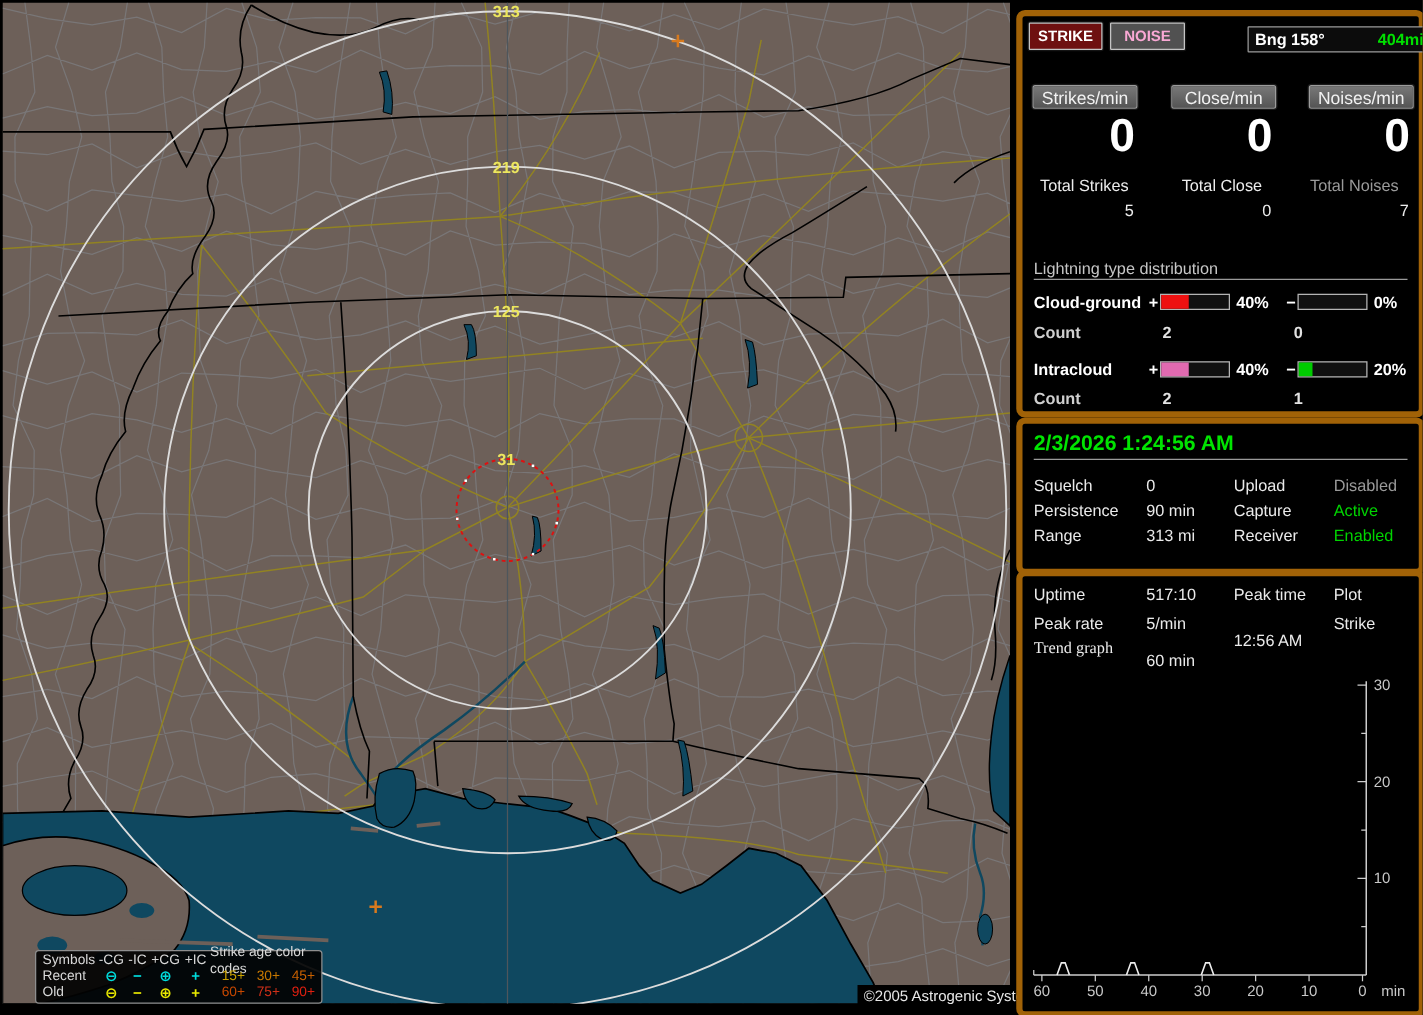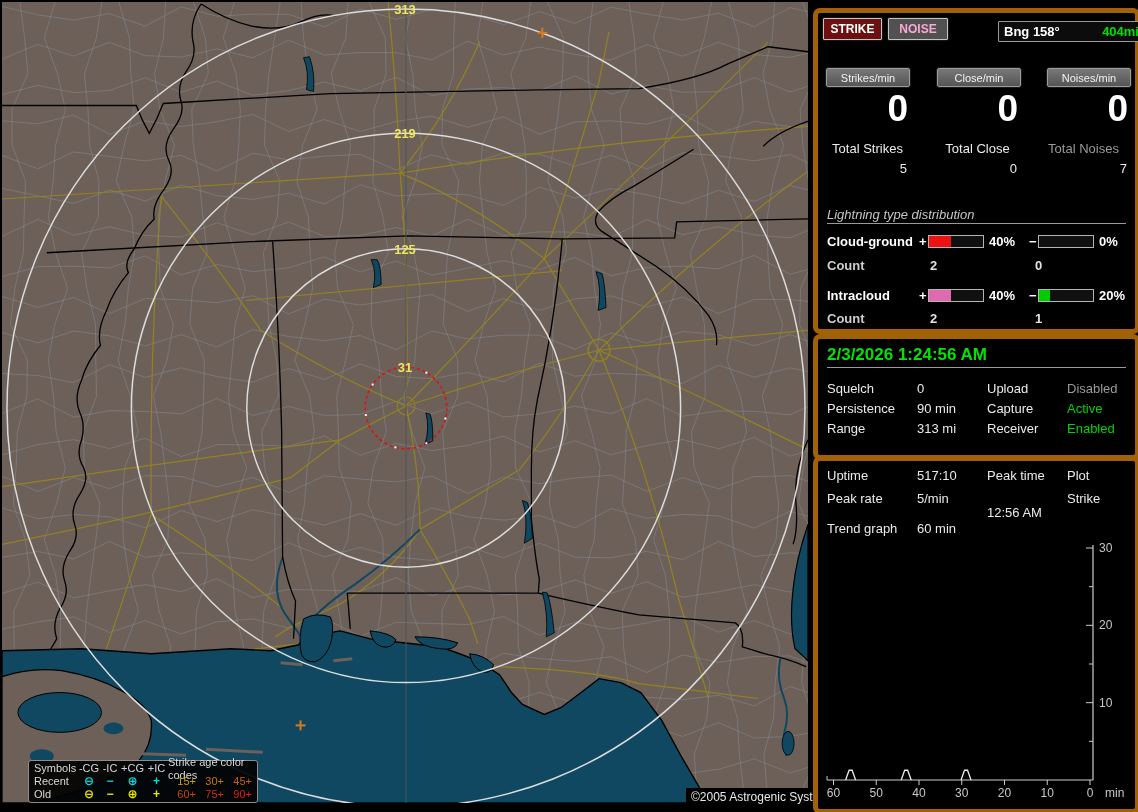--- a/index.html
+++ b/index.html
@@ -32,30 +32,30 @@
           font-weight:bold;font-size:12px;height:20px;border-radius:1px;}
   #strikeBtn{left:5px;top:5px;width:57px;background:#6e1010;border:1px solid #c4c4c4;
              color:#fff;box-shadow:0 0 0 1px #141414;}
   #noiseBtn{left:70px;top:5px;width:58px;background:#515151;border:1px solid #c4c4c4;
             color:#f9a8d4;box-shadow:0 0 0 1px #141414;}
   #bngBox{left:180px;top:8px;width:135px;height:19px;background:#0c0c0c;border:1px solid #9a9a9a;
           display:flex;align-items:center;justify-content:space-between;padding:0 5px;border-radius:1px;}
   #bngBox .b1{font-weight:bold;color:#fff;font-size:13px;}
   #bngBox .b2{font-weight:bold;color:#00e000;font-size:13px;}
   .minbtn{position:absolute;top:55px;width:82px;height:17px;display:flex;align-items:center;
-          justify-content:center;font-size:11px;color:#f2f2f2;
+          justify-content:center;font-size:14px;color:#f2f2f2;
           background:linear-gradient(#787878,#555);border:1px solid #9c9c9c;
           box-shadow:0 0 0 1px #1a1a1a;border-radius:2px;text-align:right;}
   .bigzero{position:absolute;top:76px;width:88px;text-align:right;font-size:37px;
            font-weight:bold;color:#fff;line-height:40px;}
   .totlbl{position:absolute;top:128px;width:99px;text-align:center;font-size:13px;color:#ececec;}
   .totval{position:absolute;top:148px;width:87px;text-align:right;font-size:13px;color:#ececec;}
   .dim{color:#9a9a9a !important;}
   .hr{position:absolute;left:9px;width:299px;height:1px;background:#9a9a9a;}
-  #distTitle{left:9px;top:194px;color:#c6c6c6;font-style:italic;}
+  #distTitle{left:9px;top:194px;color:#c6c6c6;}
   .distname{position:absolute;left:9px;font-weight:bold;color:#fff;}
   .distsign{position:absolute;font-weight:bold;color:#fff;}
   .bar{position:absolute;width:54px;height:11px;border:1px solid #b4b4b4;background:#101010;}
   .bar i{display:block;height:100%;}
   .pct{position:absolute;font-weight:bold;color:#fff;}
   .cnt{position:absolute;color:#e2e2e2;font-weight:bold;}
   #dateHdr{left:9px;top:6px;font-size:17px;font-weight:bold;color:#00e400;white-space:nowrap;}
   .r-lbl{position:absolute;left:9px;color:#eaeaea;}
   .r-val{position:absolute;left:99px;color:#eaeaea;}
   .r-lbl2{position:absolute;left:169px;color:#eaeaea;}
@@ -291,21 +291,21 @@
 
 <div class="pbox" id="box3">
   <div class="r-lbl" style="top:7px;">Uptime</div>
   <div class="r-val" style="top:7px;">517:10</div>
   <div class="r-lbl2" style="top:7px;">Peak time</div>
   <div class="r-val2" style="top:7px;color:#eaeaea;">Plot</div>
   <div class="r-lbl" style="top:30px;">Peak rate</div>
   <div class="r-val" style="top:30px;">5/min</div>
   <div class="r-lbl2" style="top:44px;">12:56 AM</div>
   <div class="r-val2" style="top:30px;color:#eaeaea;">Strike</div>
-  <div class="r-lbl" style="top:60px;">Trend graph</div>
+  <div class="r-lbl" style="top:49px;font-family:Liberation Serif, serif;">Trend graph</div>
   <div class="r-val" style="top:60px;">60 min</div>
   <svg id="trend" viewBox="0 0 317 348">
       <line x1="9" y1="319" x2="275" y2="319" stroke="#cdcdcd" stroke-width="1.2"></line>
       <line x1="275" y1="84" x2="275" y2="319" stroke="#cdcdcd" stroke-width="1.2"></line>
       <line x1="9" y1="315" x2="9" y2="319" stroke="#cdcdcd" stroke-width="1"></line>
       <line x1="15.5" y1="319" x2="15.5" y2="324" stroke="#cdcdcd" stroke-width="1"></line>
       <text x="15.5" y="336" text-anchor="middle">60</text>
       <line x1="58.24999999999997" y1="319" x2="58.24999999999997" y2="324" stroke="#cdcdcd" stroke-width="1"></line>
       <text x="58.24999999999997" y="336" text-anchor="middle">50</text>
       <line x1="101" y1="319" x2="101" y2="324" stroke="#cdcdcd" stroke-width="1"></line>

